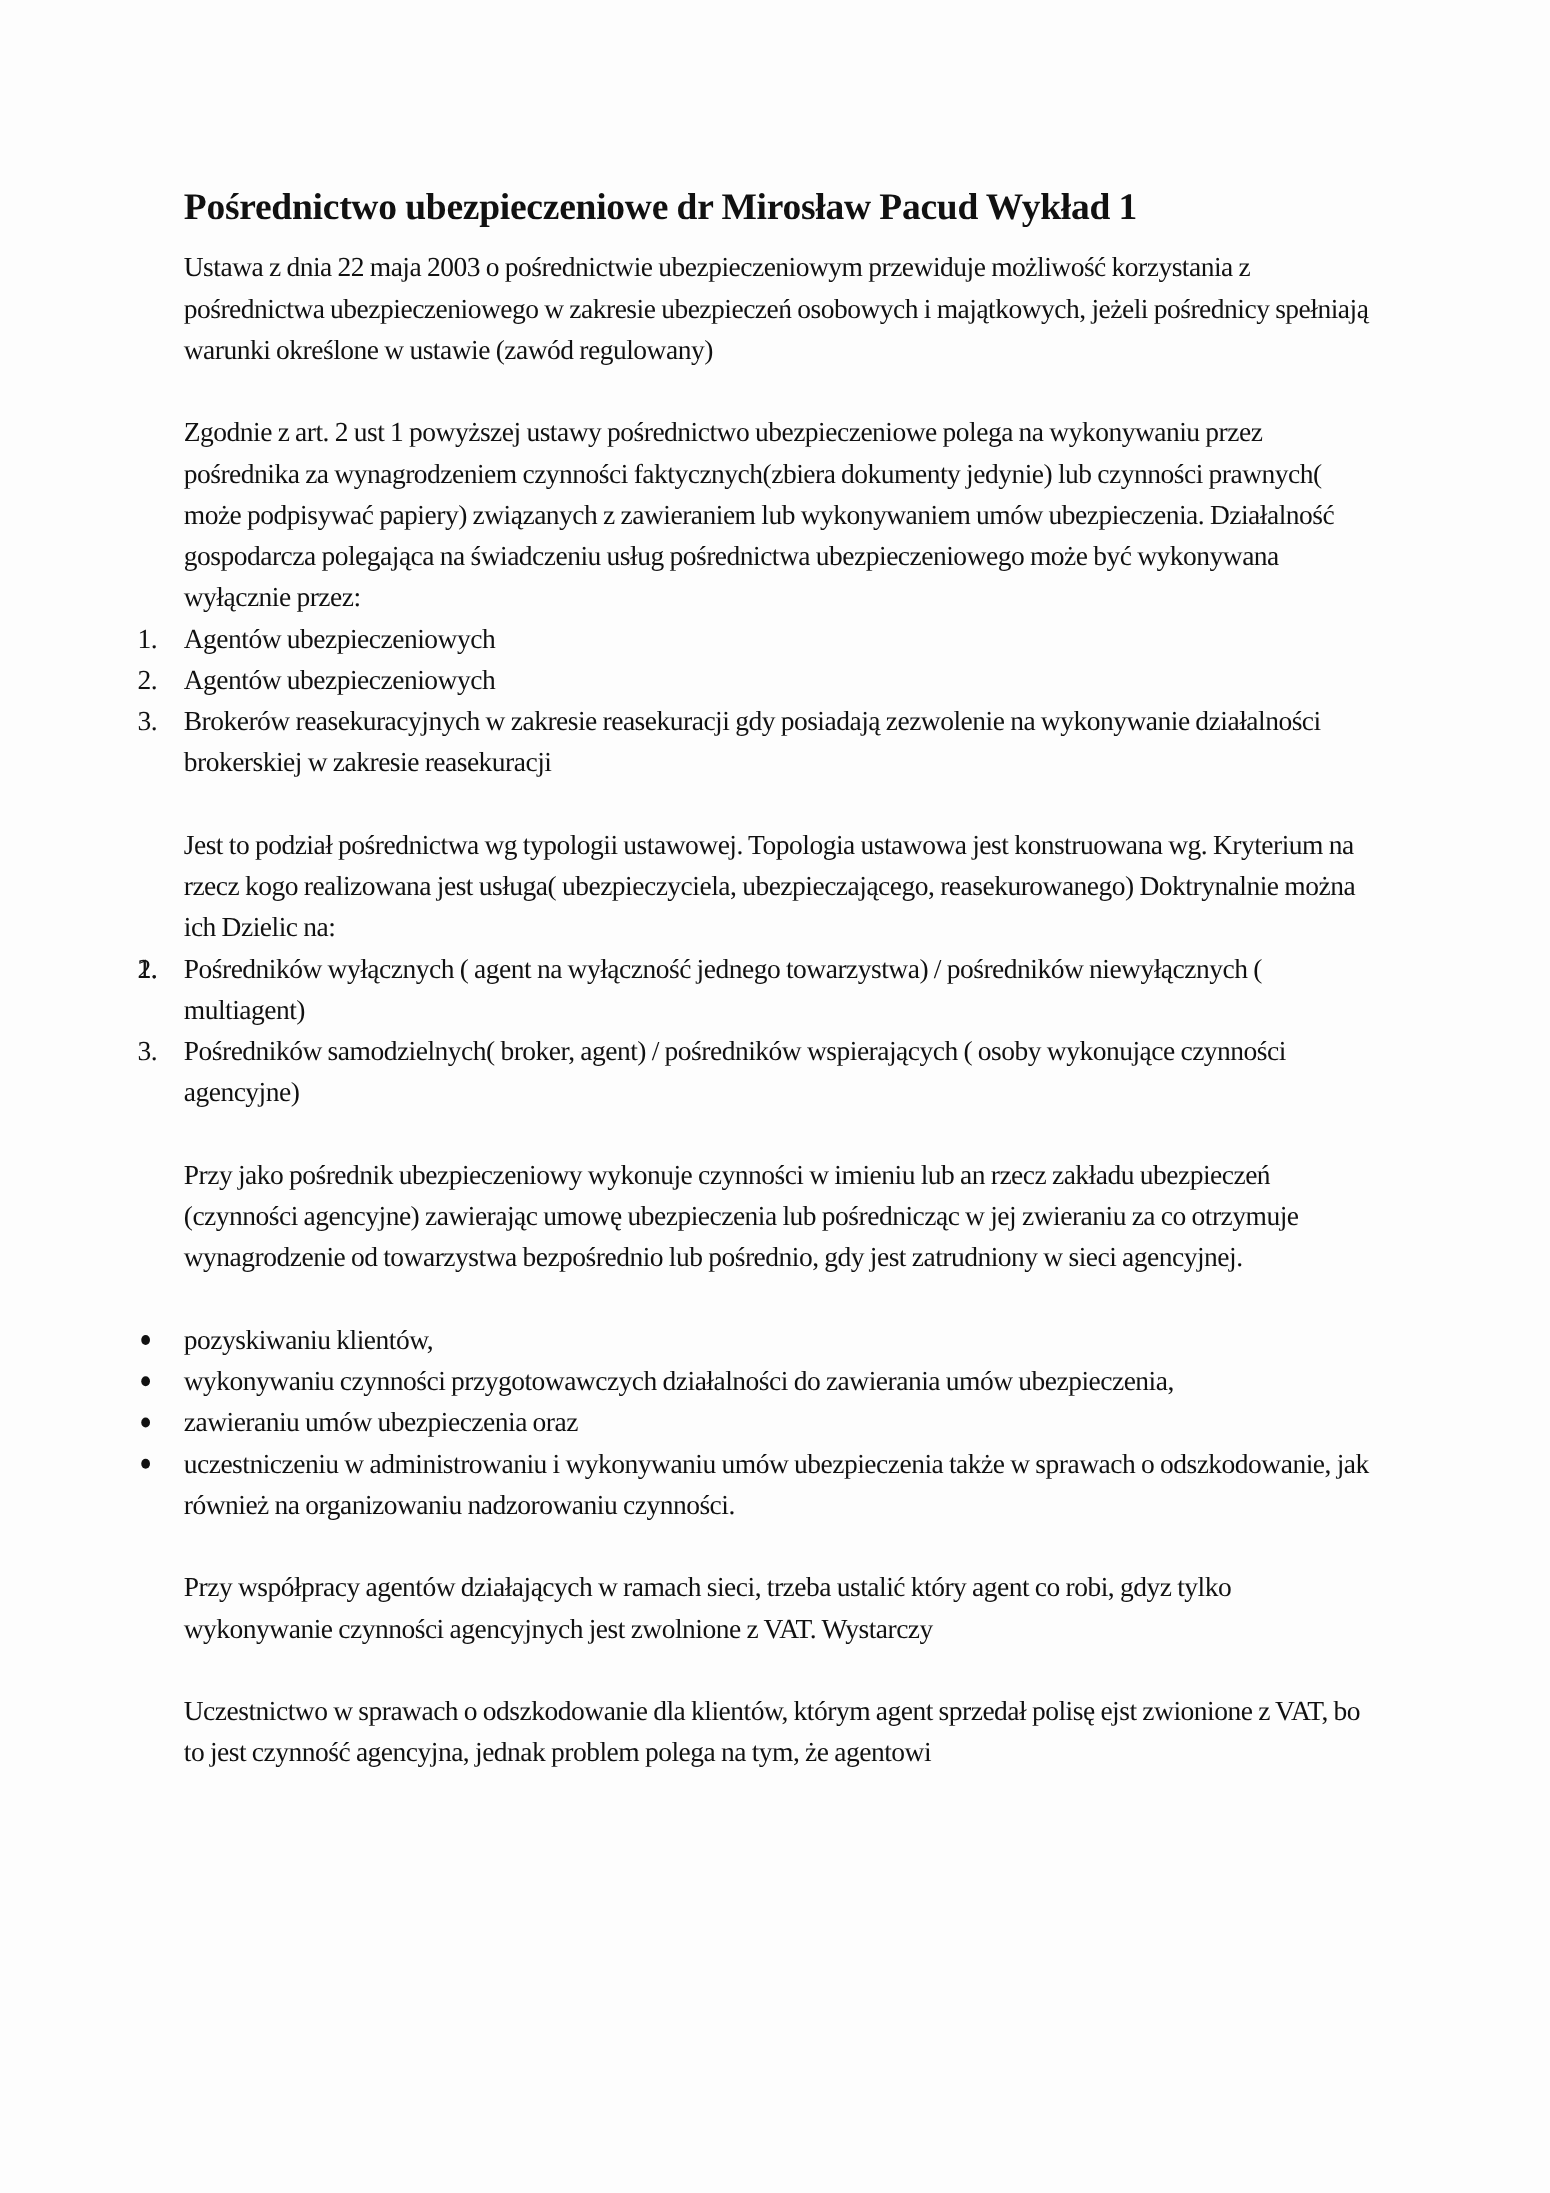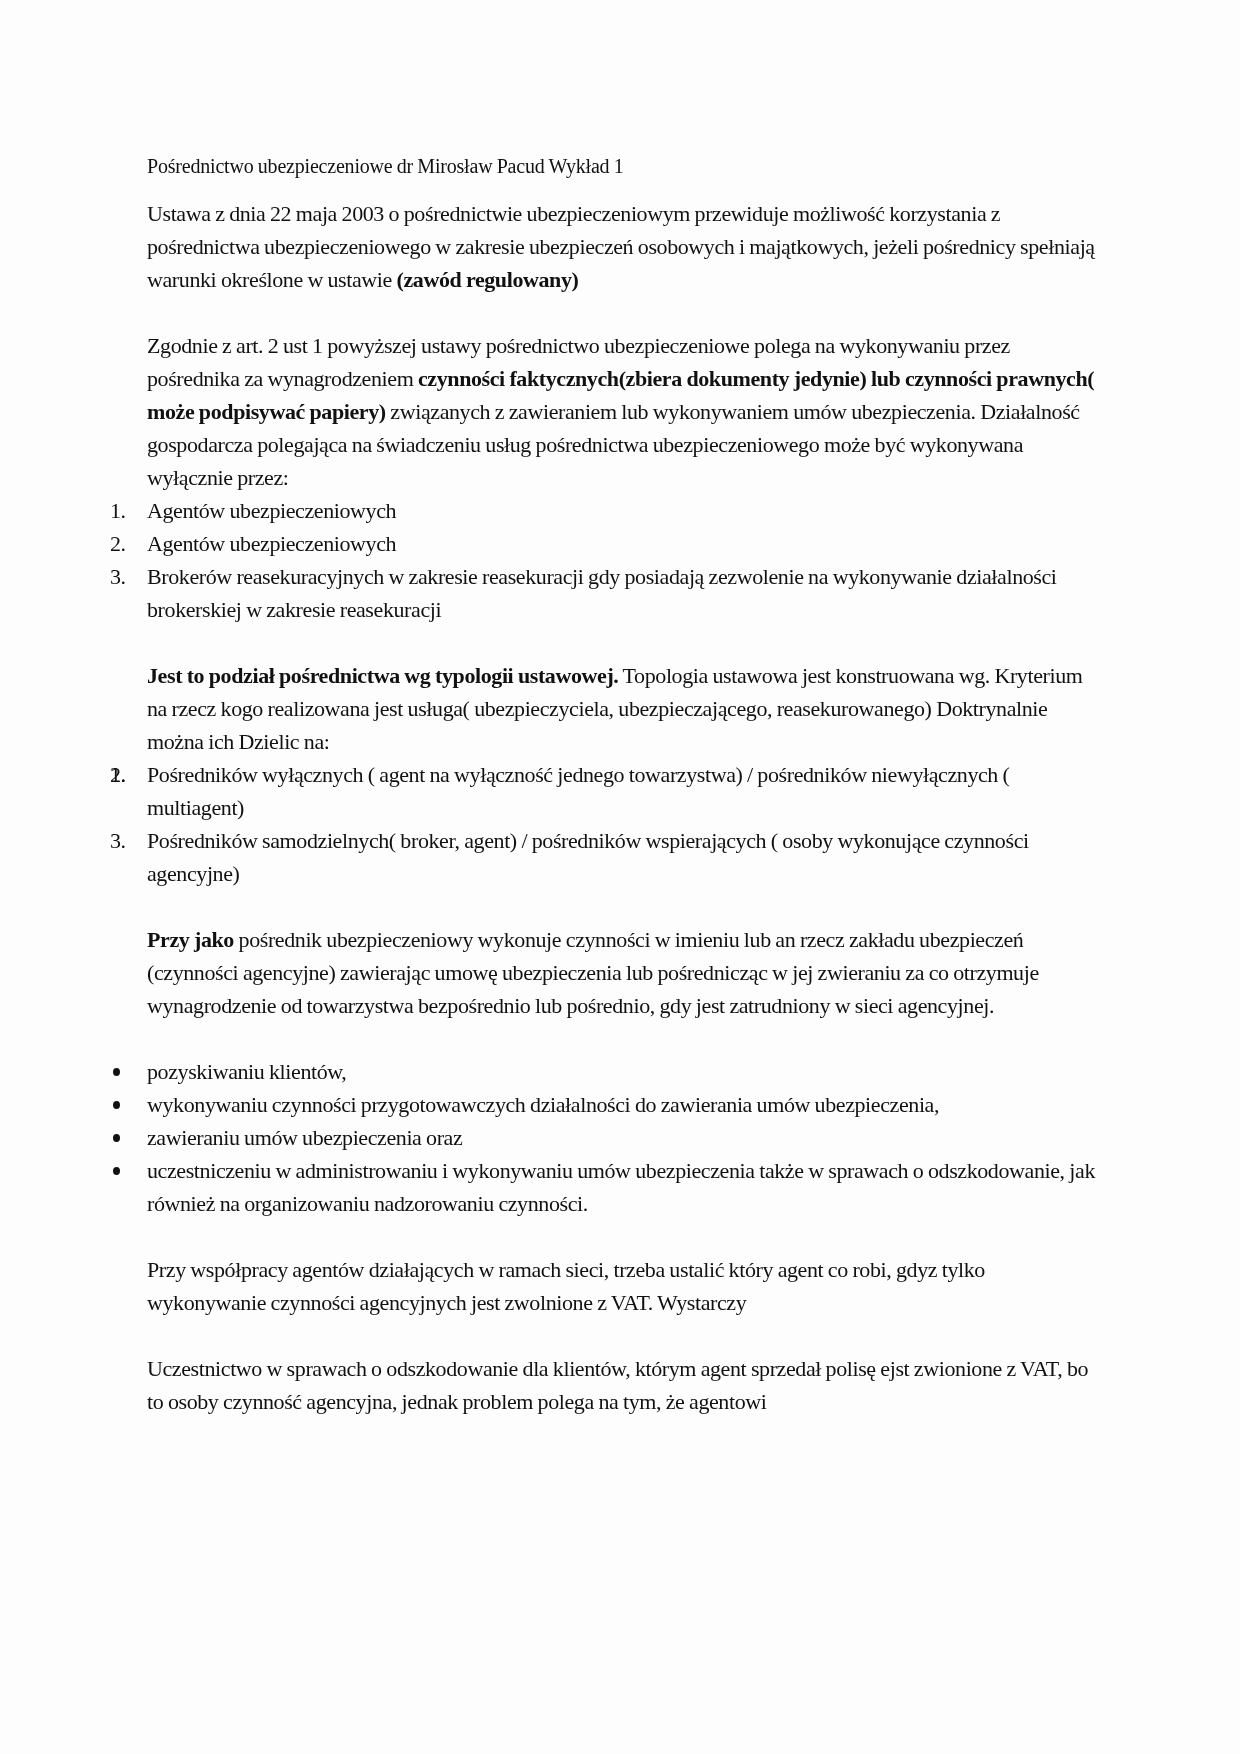--- a/index.html
+++ b/index.html
@@ -26,33 +26,33 @@
       position: absolute;
       left: 147px;
       top: 148px;
       width: 950px;
       font-size: 22px;
       line-height: 33px;
       letter-spacing: -0.4px;
       word-spacing: -0.5px;
     }
     .title {
-      font-size: 20px;
-      font-weight: normal;
+      font-size: 30px;
+      font-weight: bold;
       line-height: 36px;
       margin: 0 0 13px 0;
       letter-spacing: -0.2px;
     }
     p {
       margin: 0;
     }
     .gap {
       height: 33px;
     }
-    b { font-weight: bold; }
+    b { font-weight: normal; }
     ol, ul {
       margin: 0;
       padding: 0;
       list-style: none;
     }
     li {
       position: relative;
     }
     .num {
       position: absolute;
@@ -112,16 +112,16 @@
       <li><span class="bullet"></span><span>zawieraniu umów ubezpieczenia oraz</span></li>
       <li><span class="bullet"></span><span>uczestniczeniu w administrowaniu i wykonywaniu umów ubezpieczenia także w sprawach o odszkodowanie, jak również na organizowaniu nadzorowaniu czynności.</span></li>
     </ul>
 
     <div class="gap"></div>
 
     <p>Przy współpracy agentów działających w ramach sieci, trzeba ustalić który agent co robi, gdyz tylko wykonywanie czynności agencyjnych jest zwolnione z VAT. Wystarczy</p>
 
     <div class="gap"></div>
 
-    <p>Uczestnictwo w sprawach o odszkodowanie dla klientów, którym agent sprzedał polisę ejst zwionione z VAT, bo to osoby czynność agencyjna, jednak problem polega na tym, że agentowi</p>
+    <p>Uczestnictwo w sprawach o odszkodowanie dla klientów, którym agent sprzedał polisę ejst zwionione z VAT, bo to jest czynność agencyjna, jednak problem polega na tym, że agentowi</p>
 
   </div>
 </div>
 
 </body></html>

